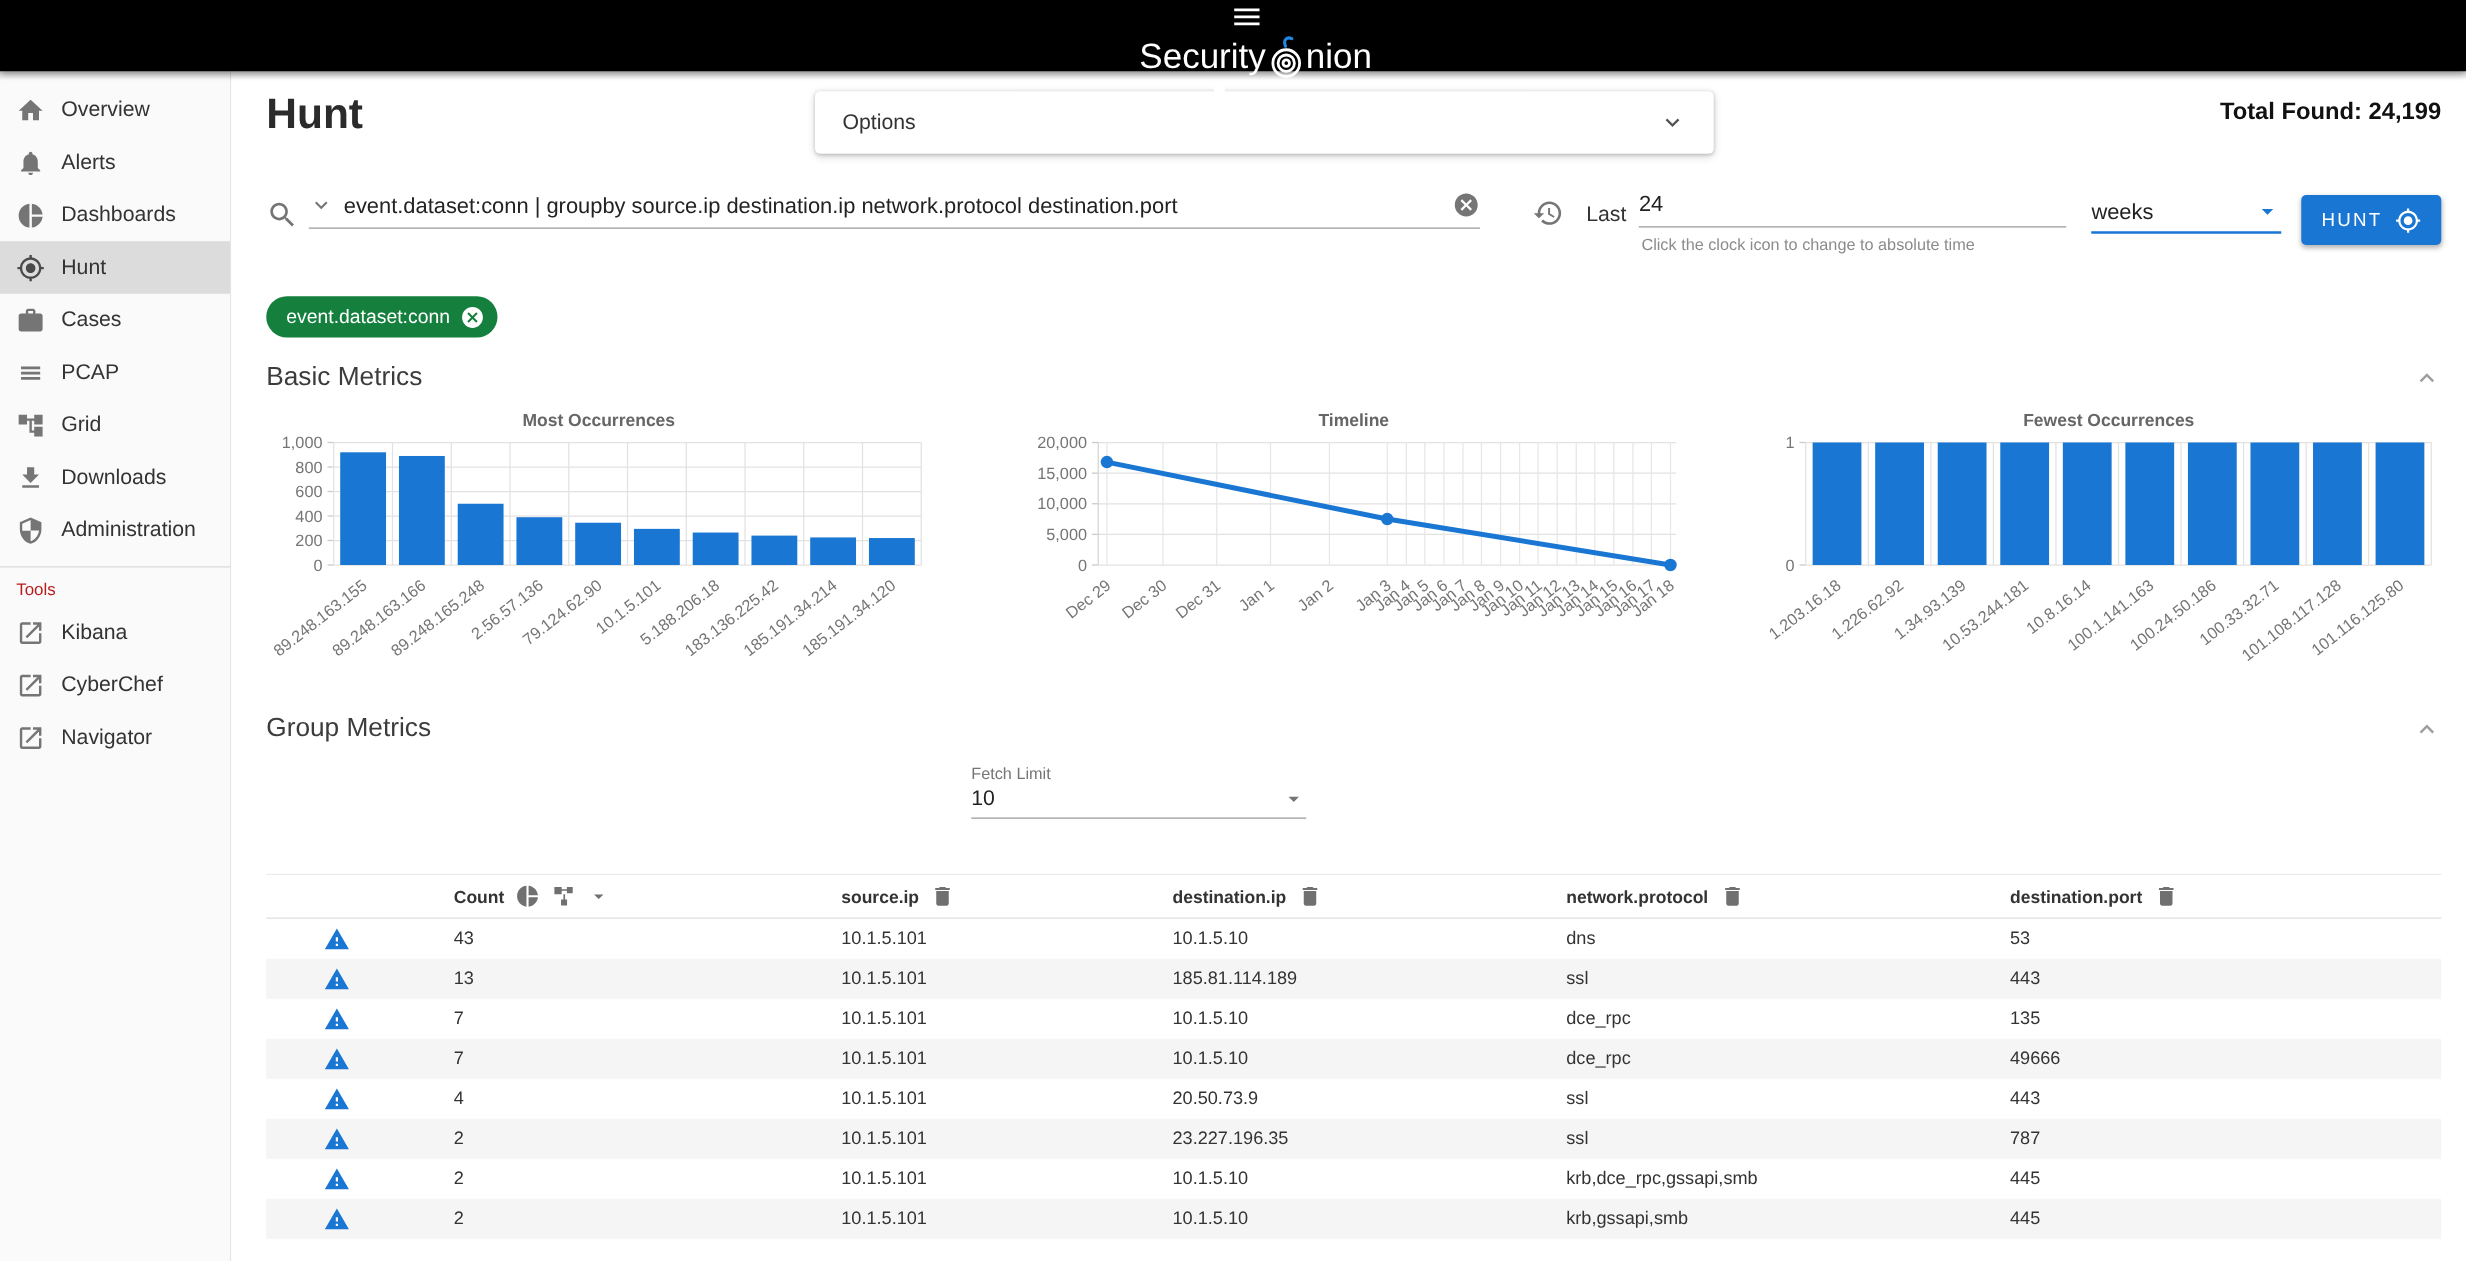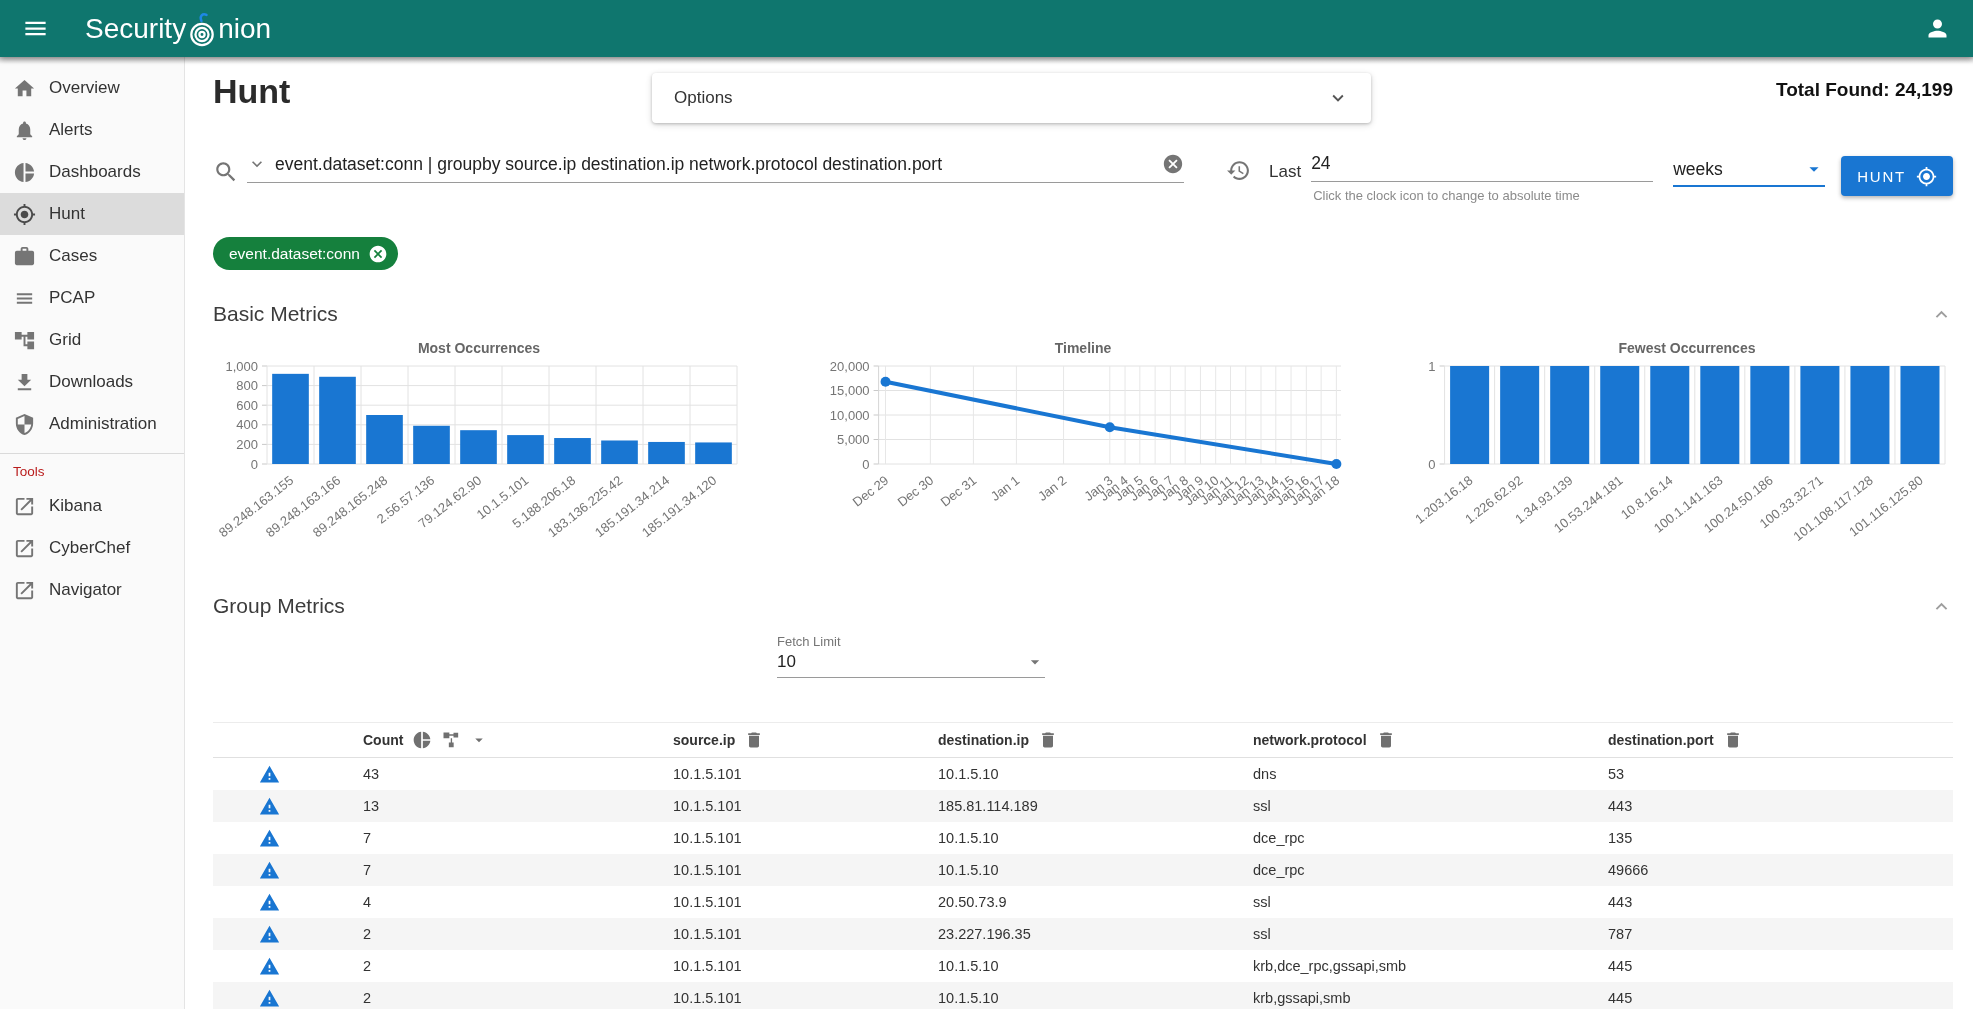--- a/index.html
+++ b/index.html
@@ -2,22 +2,22 @@
 <html><head>
 <meta charset="utf-8">
 <style>
   * { box-sizing: border-box; }
   body { margin:0; width:1973px; height:1009px; overflow:hidden; background:#fff;
          font-family:"Liberation Sans","DejaVu Sans",sans-serif; color:#333; }
   .ic { width:24px; height:24px; fill:#757575; flex:none; }
   button { background:none; border:none; padding:0; cursor:pointer; font-family:inherit; }
 
   
-  .topbar { height:57px; background:#0f766e; display:flex; align-items:center;
-            position:relative; z-index:6; box-shadow:0 2px 6px rgba(0,0,0,.4); }
+  .topbar { height:57px; background:#000000; display:flex; align-items:center;
+            position:relative; z-index:6; box-shadow:0 2px 6px rgba(0,0,0,.4);flex-direction:column; }
   .hamburger { margin-left:22px; display:flex; }
   .hamburger .ic { fill:#fff; width:27px; height:27px; }
   .brand { margin-left:36px; color:#fff; font-size:28px; display:flex; align-items:center; cursor:default; }
   .onion-svg { width:30px; height:36px; margin:0 1px; position:relative; top:1px; }
   .spacer { flex:1; }
   .person-btn { margin-right:22px; display:flex; }
   .person-btn .ic { fill:#fff; width:27px; height:27px; }
 
   .layout { display:flex; height:952px; position:relative; }
   .top-shadow { position:absolute; left:0; right:0; top:0; height:7px; z-index:5;
@@ -70,21 +70,21 @@
   .hunt-btn .ic { fill:#fff; width:21px; height:21px; }
 
   
   .chip-row { margin-top:34px; }
   .chip { display:inline-flex; align-items:center; height:33px; background:#15803d; color:#fff;
           border-radius:17px; padding:0 10px 0 16px; font-size:15.5px; gap:8px; cursor:pointer; }
   .chip .ic { fill:#fff; width:20px; height:20px; }
 
   
   .section-header { display:flex; align-items:center; justify-content:space-between;
-                    margin-top:32px; font-size:21px; color:#3c3c3c; }
+                    margin-top:20px; font-size:21px; color:#3c3c3c; }
   .collapse-btn { display:flex; }
   .collapse-btn .ic { fill:#9e9e9e; width:23px; height:23px; }
   .charts { display:flex; gap:72px; margin-top:14px; }
   .chart { flex:1; min-width:0; }
   .chart-title { text-align:center; font-size:14px; font-weight:bold; color:#666; margin-bottom:4px; }
   .chart-svg svg { overflow:visible; }
 
   
   .gm-controls { display:flex; align-items:flex-start; margin-top:16px; padding-left:564px; }
   .fetch-block { width:268px; }

